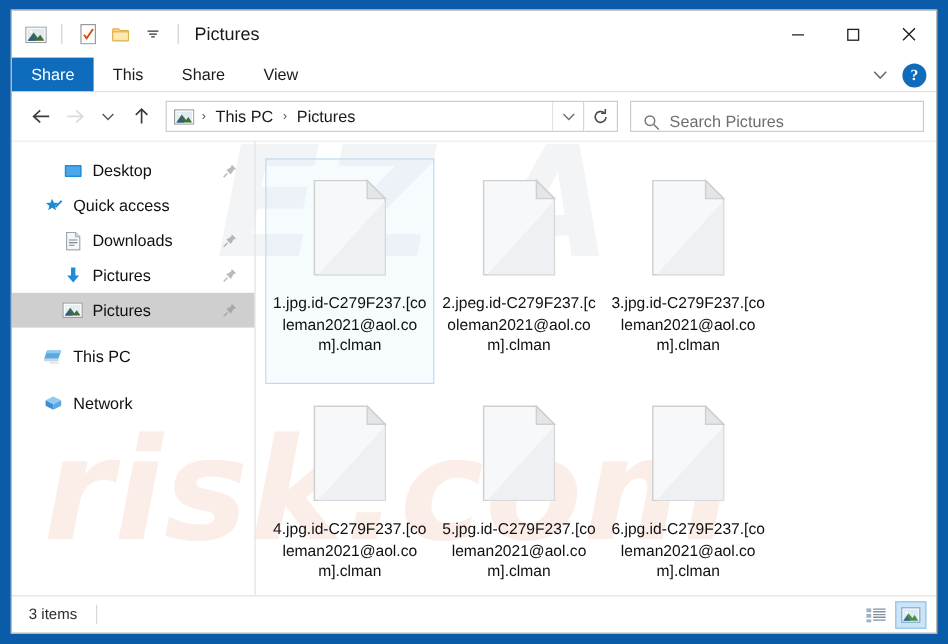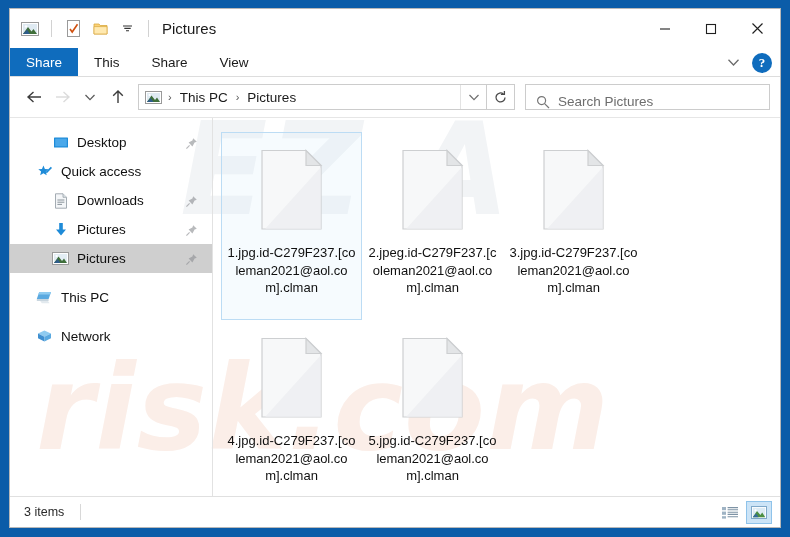--- a/index.html
+++ b/index.html
@@ -672,20 +672,30 @@
             <span class="file-icon">
               <svg width="66" height="83" viewBox="0 0 66 83">
                 <path d="M3 1.5 L47 1.5 L62 16.5 L62 80 L3 80 Z" fill="#f7f8f9" stroke="#cdcfd1" stroke-width="1.2"></path>
                 <path d="M47 1.5 L47 16.5 L62 16.5 Z" fill="#e3e5e7" stroke="#cdcfd1" stroke-width="1.2"></path>
                 <path d="M62 18 L62 80 L6 80 Z" fill="#eceef0" opacity="0.75"></path>
               </svg>
             </span>
             <div class="file-name">5.jpg.id-C279F237.[coleman2021@aol.com].clman</div>
           </div>
 
+          <div class="file-item">
+            <span class="file-icon">
+              <svg width="66" height="83" viewBox="0 0 66 83">
+                <path d="M3 1.5 L47 1.5 L62 16.5 L62 80 L3 80 Z" fill="#f7f8f9" stroke="#cdcfd1" stroke-width="1.2"></path>
+                <path d="M47 1.5 L47 16.5 L62 16.5 Z" fill="#e3e5e7" stroke="#cdcfd1" stroke-width="1.2"></path>
+                <path d="M62 18 L62 80 L6 80 Z" fill="#eceef0" opacity="0.75"></path>
+              </svg>
+            </span>
+            <div class="file-name">6.jpg.id-C279F237.[coleman2021@aol.com].clman</div>
+          </div>
 
         </div>
       </div>
     </div>
 
     <div id="status-bar">
       <span id="status-text">3 items</span>
       <span id="status-sep"></span>
 
       <div id="view-buttons">

